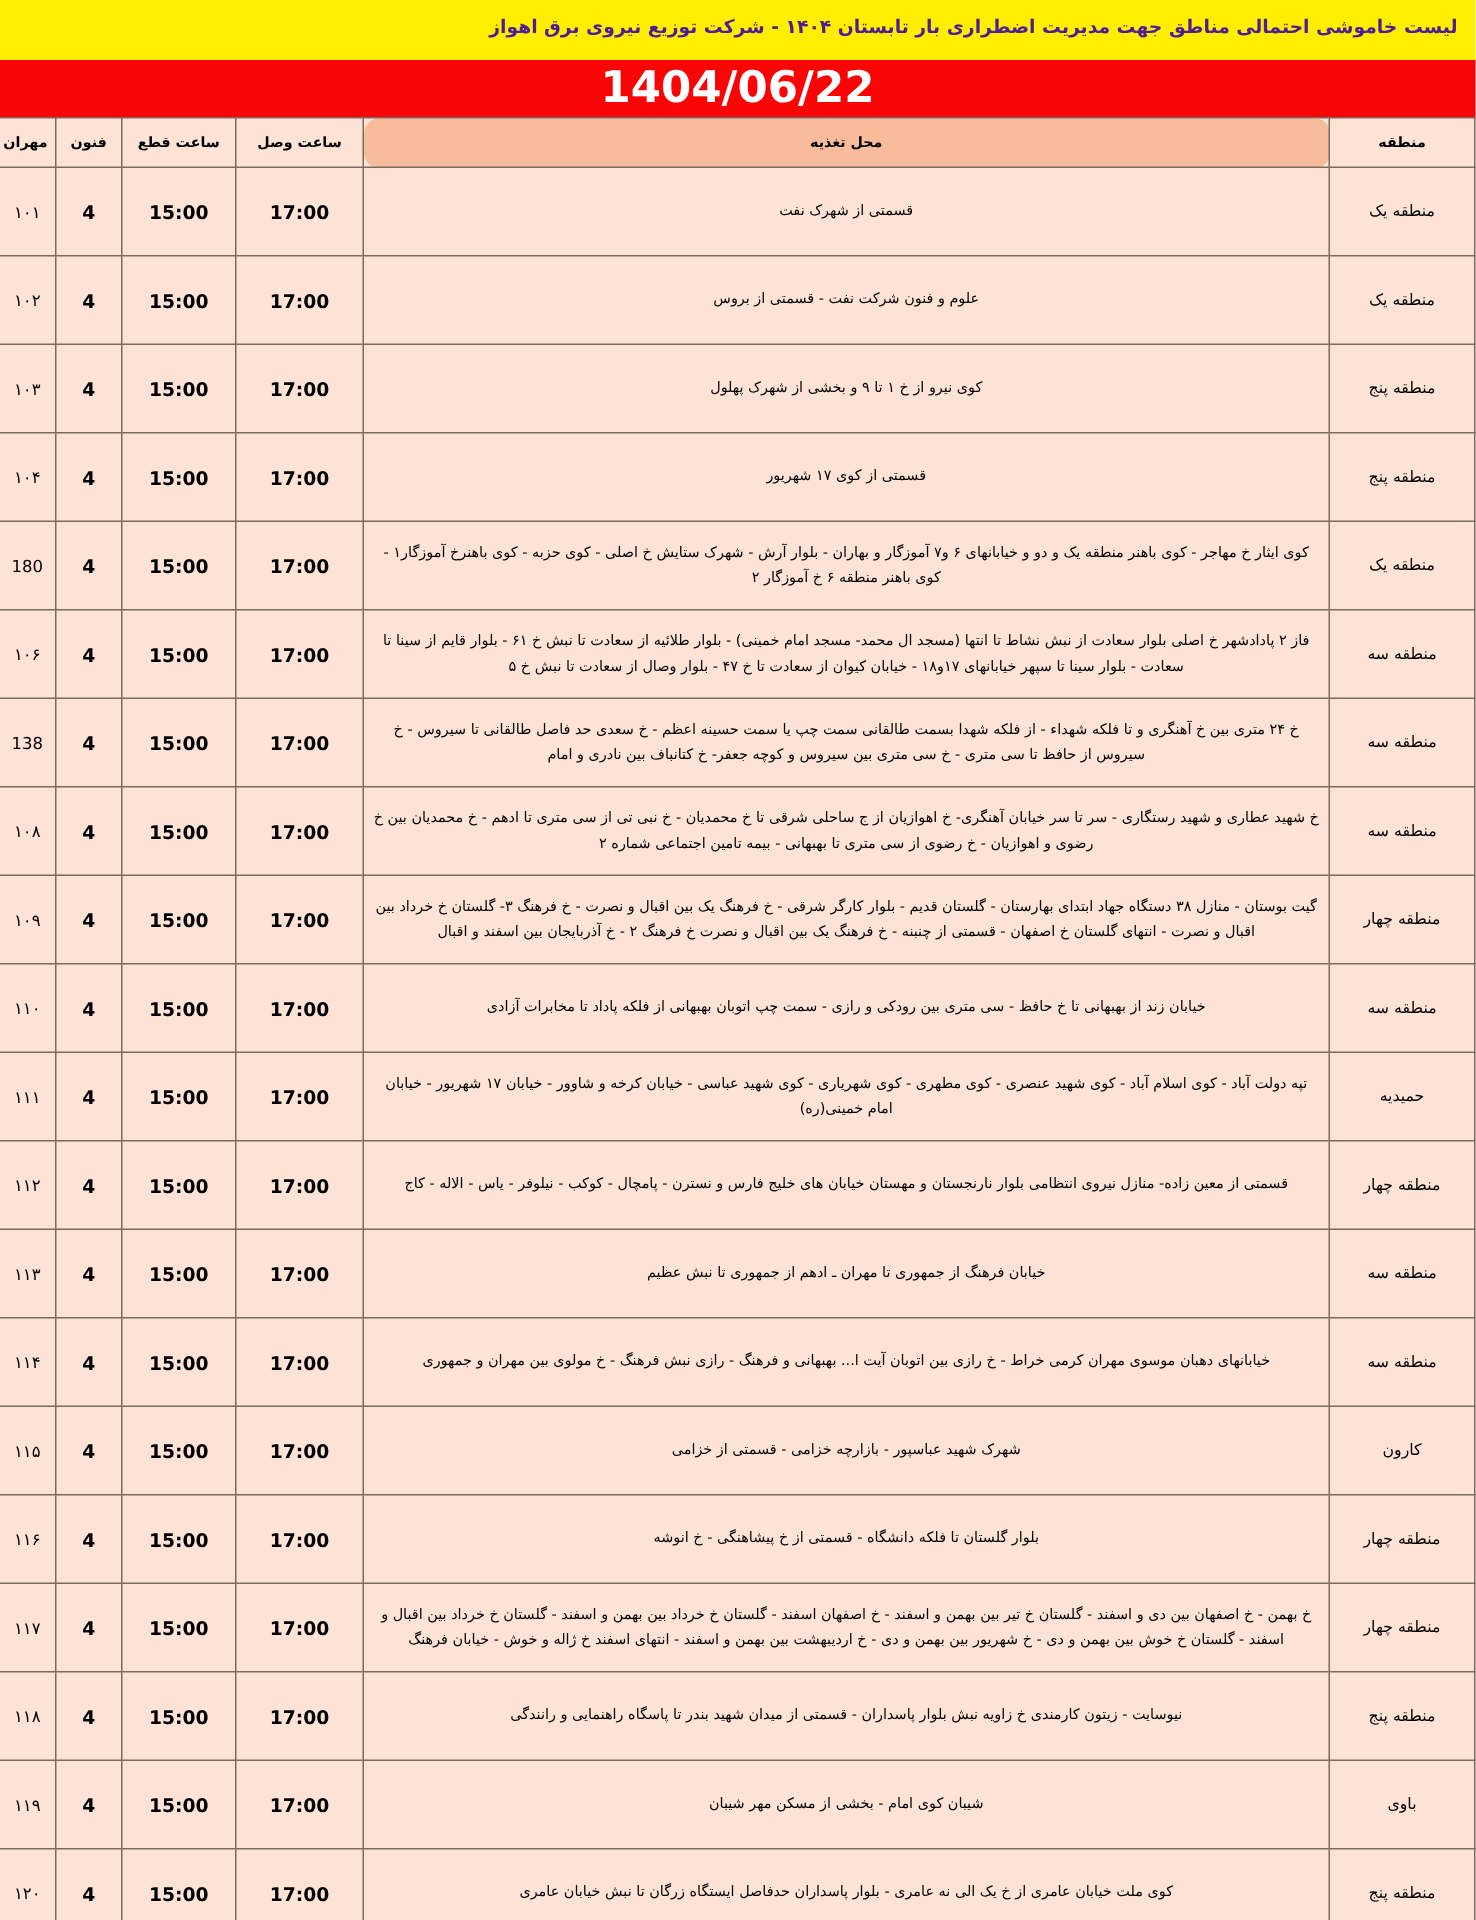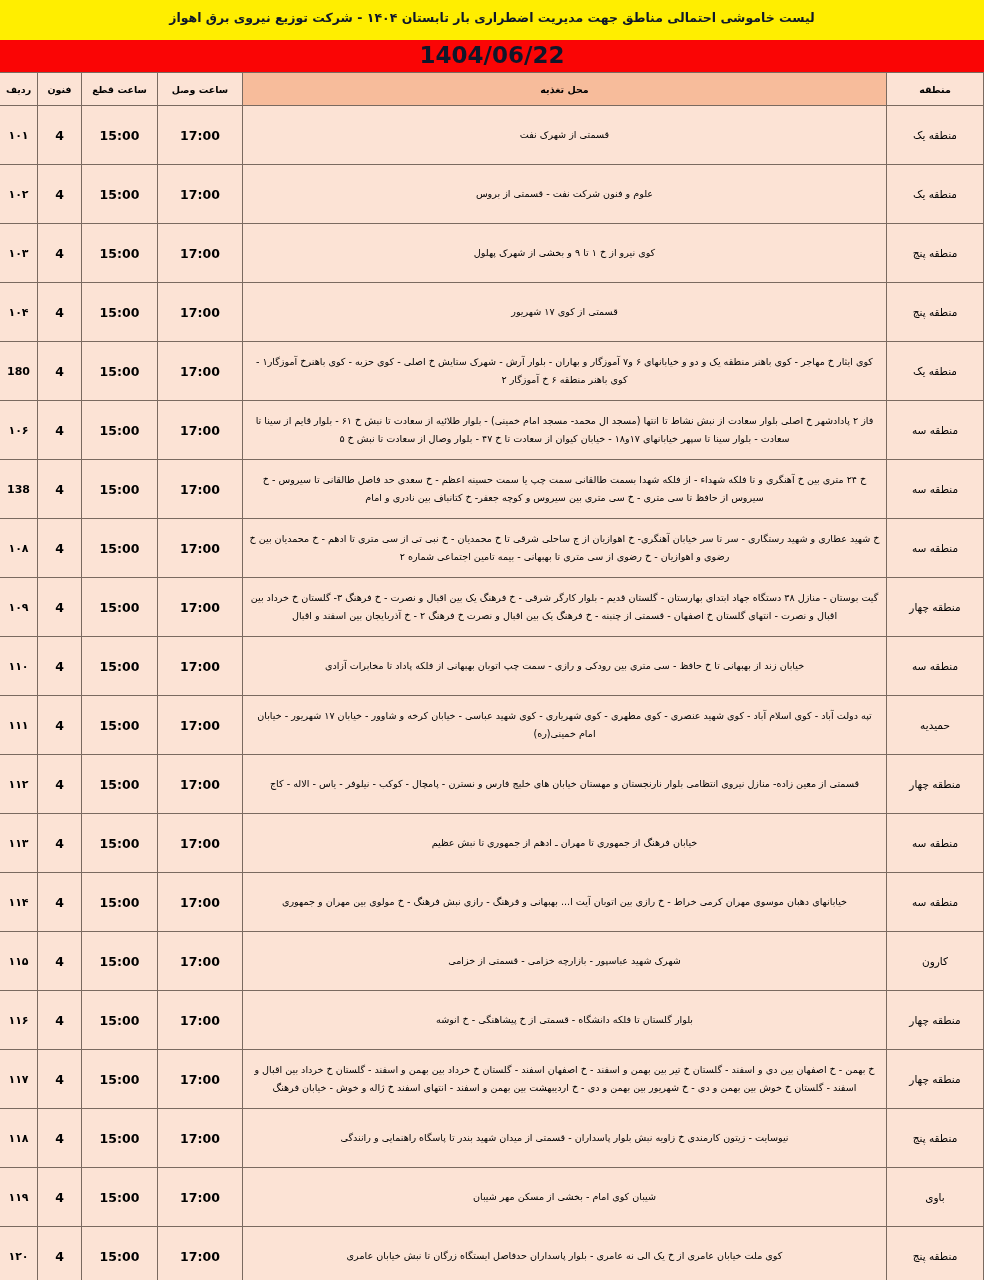--- a/index.html
+++ b/index.html
@@ -29,40 +29,41 @@
     box-sizing: border-box;
     padding: 10px 12px 11px 12px;
     text-align: center;
     border-bottom: 2px solid #ffee00;
   }
   .title-banner .title-text {
     display: block;
     font-size: 12.5px;
     font-weight: bold;
     line-height: 1.35;
-    color: #0f172a;
+    color: #4c1d95;
     letter-spacing: 0;
+    text-align: right;
   }
 
   
   .date-banner {
     background: #fa0505;
     width: 100%;
     box-sizing: border-box;
     padding: 3px 0 5px 0;
     text-align: center;
   }
   .date-banner .date-text {
     display: block;
     direction: ltr;
     unicode-bidi: isolate;
-    font-size: 23px;
+    font-size: 29px;
     font-weight: bold;
     line-height: 1.05;
-    color: #0f172a;
+    color: #ffffff;
     font-family: "DejaVu Sans", "Liberation Sans", sans-serif;
   }
 
   
   table.outage-table {
     width: 984px;
     border-collapse: collapse;
     table-layout: fixed;
     background: #fce3d5;
   }
@@ -88,20 +89,21 @@
     font-size: 9.5px;
     font-weight: bold;
     text-align: center;
     height: 26px;
     padding: 2px 4px;
     border-top: 1px solid #fa0505;
     border-bottom: 1px solid #7a6a60;
   }
   thead th.h-location {
     background: #f7bc9b;
+    border-radius: 10px;
   }
 
   td.cell-region {
     text-align: center;
     font-size: 10.5px;
     font-weight: normal;
   }
   td.cell-location {
     text-align: center;
     font-size: 9.6px;
@@ -119,21 +121,21 @@
   td.cell-block {
     text-align: center;
     font-size: 12.5px;
     font-weight: bold;
     direction: ltr;
     unicode-bidi: isolate;
   }
   td.cell-index {
     text-align: center;
     font-size: 11px;
-    font-weight: bold;
+    font-weight: normal;
   }
 
   tbody tr { height: 59px; }
 </style>
 </head>
 <body>
 
 <div class="page">
 
   <div class="title-banner">
@@ -153,21 +155,21 @@
       <col class="col-block">
       <col class="col-index">
     </colgroup>
     <thead>
       <tr>
         <th class="h-region">منطقه</th>
         <th class="h-location">محل تغذیه</th>
         <th class="h-restore">ساعت وصل</th>
         <th class="h-cut">ساعت قطع</th>
         <th class="h-block">فنون</th>
-        <th class="h-index">ردیف</th>
+        <th class="h-index">مهران</th>
       </tr>
     </thead>
     <tbody id="table-body">
         <tr>
           <td class="cell-region">منطقه یک</td>
           <td class="cell-location">قسمتی از شهرک نفت</td>
           <td class="cell-time">17:00</td>
           <td class="cell-time">15:00</td>
           <td class="cell-block">4</td>
           <td class="cell-index">۱۰۱</td>

